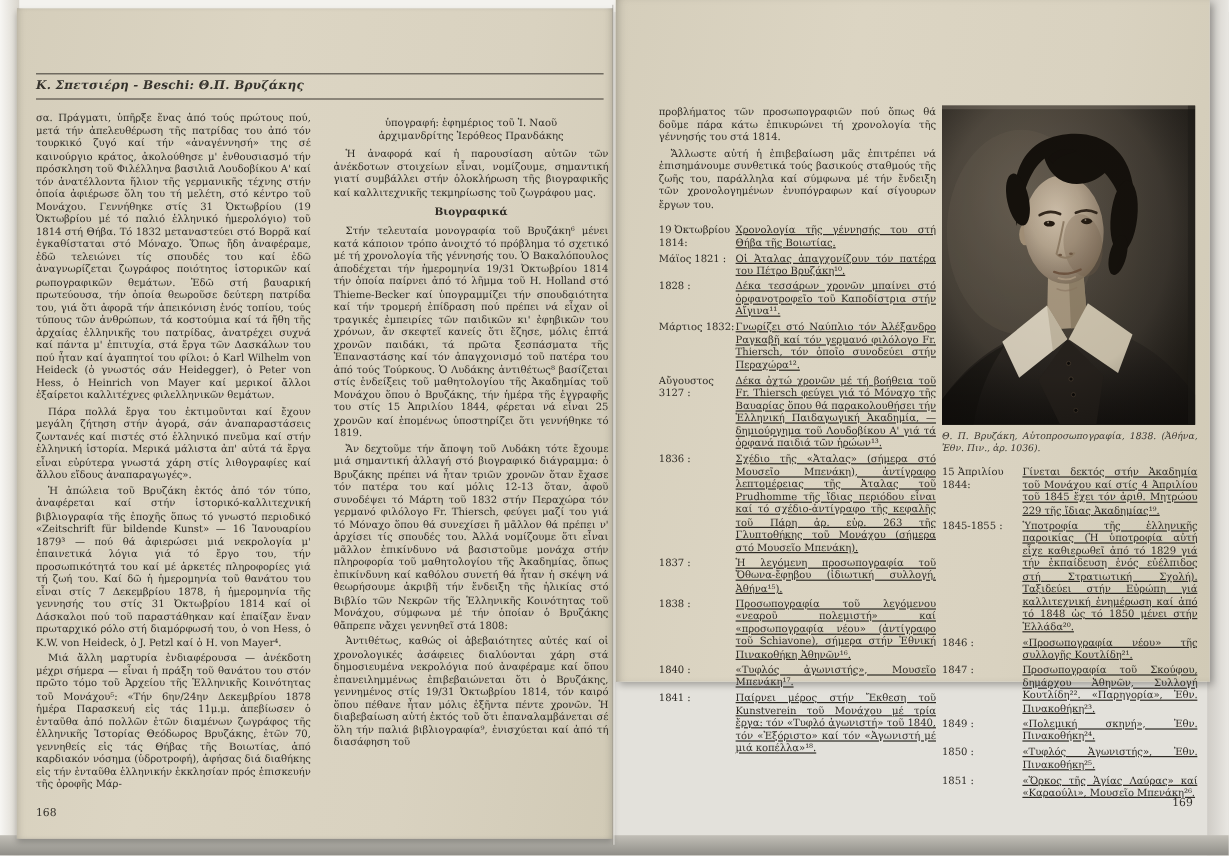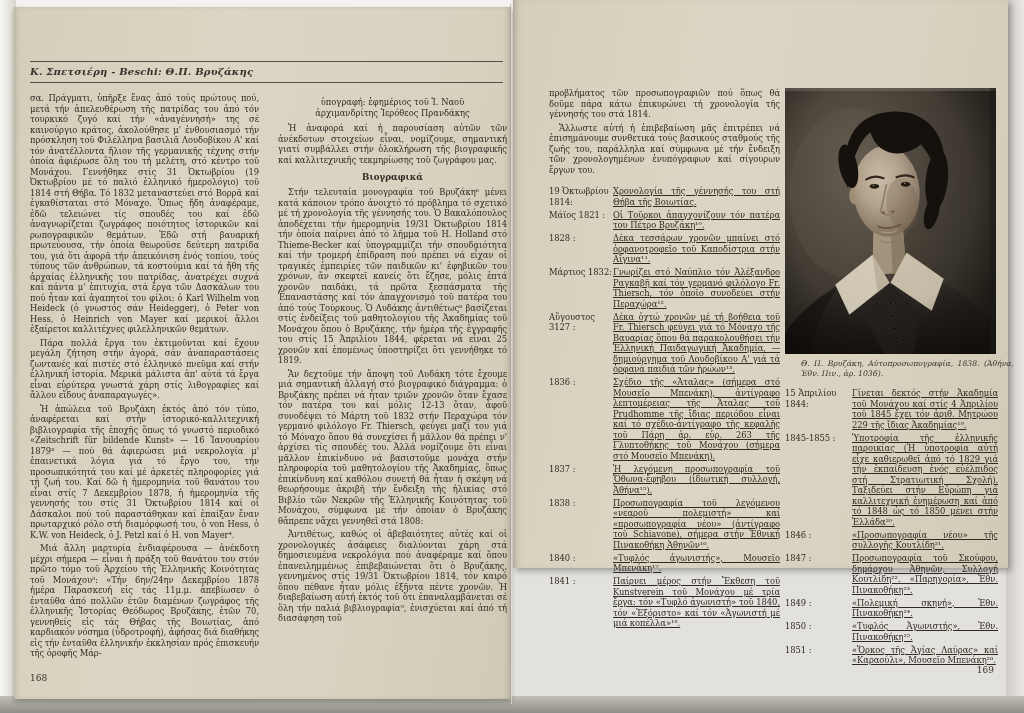--- a/index.html
+++ b/index.html
@@ -50,21 +50,21 @@
   
   .rcol1{position:absolute;left:36px;top:88px;width:231px;height:585px;overflow:hidden;}
   .timeline{margin-top:11px;}
   .t-row{display:flex;margin-bottom:2.5px;font-size:8.4px;line-height:10.5px;}
   .t-date{flex:none;width:64px;white-space:pre-line;letter-spacing:-0.05px;}
   .t-text{flex:1;text-align:justify;letter-spacing:-0.05px;text-decoration:underline;}
 
   .portrait{position:absolute;left:272px;top:88px;width:211px;height:266px;background:#2d2924;}
   .portrait svg{display:block;width:100%;height:100%;}
   .caption{
-    position:absolute;left:288px;top:359px;width:213px;
+    position:absolute;left:272px;top:359px;width:213px;
     font-style:italic;font-size:7.7px;line-height:9.6px;color:#3a362f;text-align:justify;
   }
   .rcol2-timeline{position:absolute;left:272px;top:388px;width:213px;height:278px;overflow:hidden;}
   .rcol2-timeline .t-date{width:67px;}
 
   .pagenum{position:absolute;font-size:9px;color:#35322c;}
   .pagenum-left{left:16px;top:666px;}
   .pagenum-right{right:14px;top:665px;}
 
   
@@ -108,21 +108,21 @@
     <p class="body-p no-indent">προβλήματος τῶν προσωπογραφιῶν πού ὅπως θά δοῦμε πάρα κάτω ἐπικυρώνει τή χρονολογία τῆς γέννησής του στά 1814.</p>
     <p class="body-p">Ἄλλωστε αὐτή ἡ ἐπιβεβαίωση μᾶς ἐπιτρέπει νά ἐπισημάνουμε συνθετικά τούς βασικούς σταθμούς τῆς ζωῆς του, παράλληλα καί σύμφωνα μέ τήν ἔνδειξη τῶν χρονολογημένων ἐνυπόγραφων καί σίγουρων ἔργων του.</p>
     <div class="timeline">
       <div class="t-row">
           <div class="t-date">19 Ὀκτωβρίου
 1814:</div>
           <div class="t-text">Χρονολογία τῆς γέννησής του στή Θήβα τῆς Βοιωτίας.</div>
         </div>
       <div class="t-row">
           <div class="t-date">Μάϊος 1821 :</div>
-          <div class="t-text">Οἱ Τοῦρκοι ἀπαγχονίζουν τόν πατέρα του Πέτρο Βρυζάκη¹⁰.</div>
+          <div class="t-text">Οἱ Ἀταλας ἀπαγχονίζουν τόν πατέρα του Πέτρο Βρυζάκη¹⁰.</div>
         </div>
       <div class="t-row">
           <div class="t-date">1828 :</div>
           <div class="t-text">Δέκα τεσσάρων χρονῶν μπαίνει στό ὀρφανοτροφεῖο τοῦ Καποδίστρια στήν Αἴγινα¹¹.</div>
         </div>
       <div class="t-row">
           <div class="t-date">Μάρτιος 1832:</div>
           <div class="t-text">Γνωρίζει στό Ναύπλιο τόν Ἀλέξανδρο Ραγκαβῆ καί τόν γερμανό φιλόλογο Fr. Thiersch, τόν ὁποῖο συνοδεύει στήν Περαχώρα¹².</div>
         </div>
       <div class="t-row">

